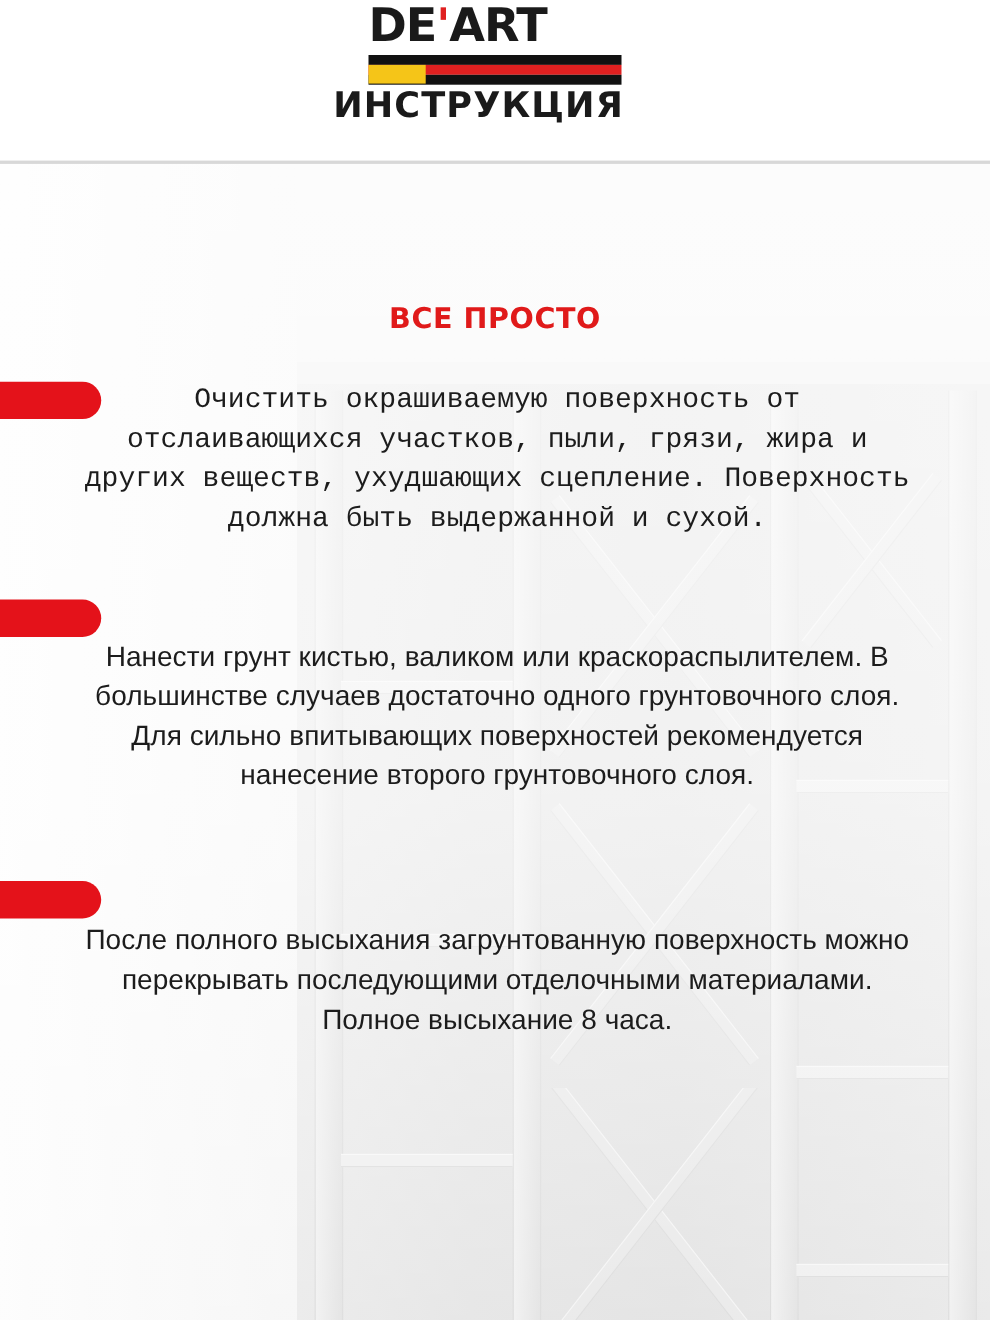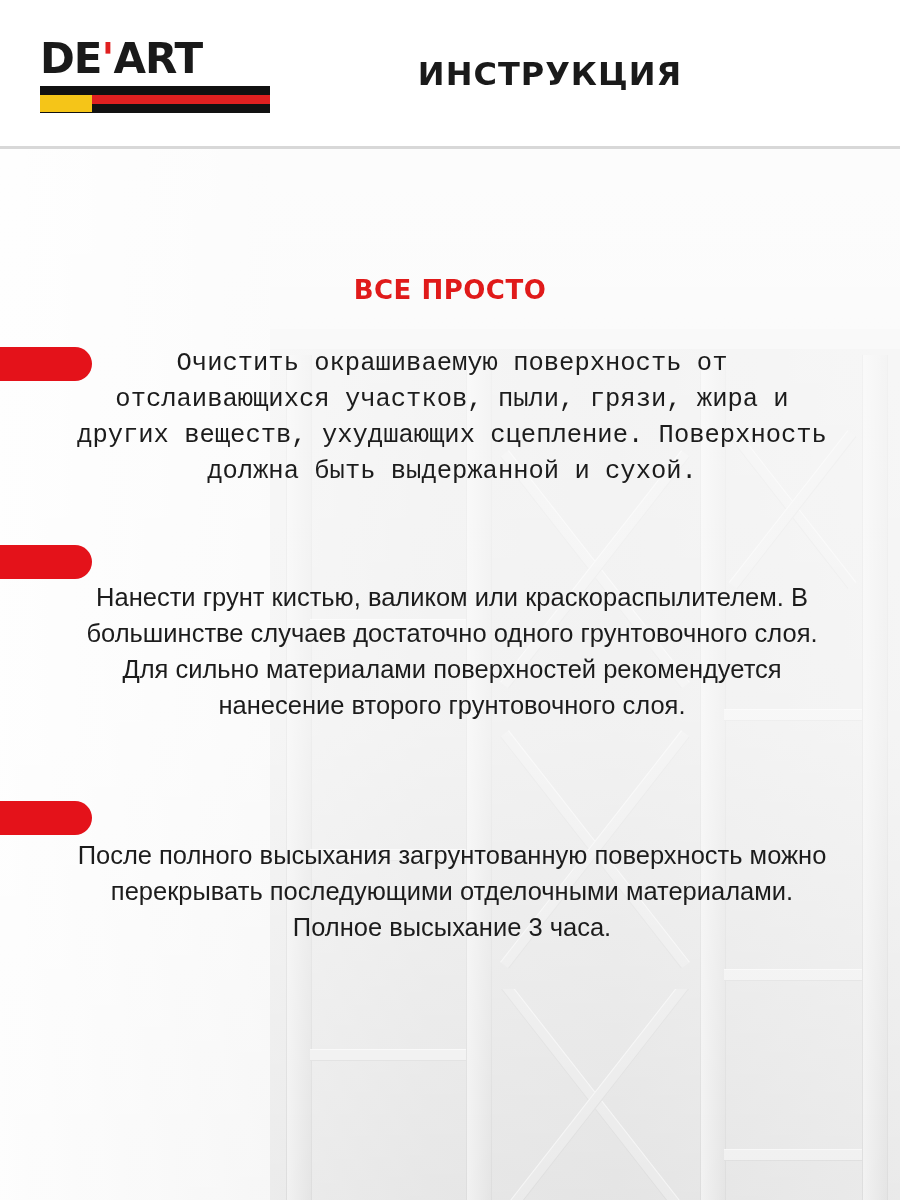--- a/index.html
+++ b/index.html
@@ -28,20 +28,21 @@
     left: 0;
     top: 0;
     width: 900px;
     height: 148px;
     background: #ffffff;
     display: flex;
     align-items: center;
     box-sizing: border-box;
     padding: 0 40px;
     z-index: 5;
+    flex-direction: column;
   }
 
   .logo {
     position: relative;
     width: 230px;
     height: 76px;
     flex: 0 0 auto;
   }
   .logo-word {
     position: absolute;
@@ -295,19 +296,19 @@
   </div>
   <div class="header-rule"></div>
 
   <div class="content">
     <div class="subtitle">ВСЕ ПРОСТО</div>
 
     <div class="bullet-tab tab1"></div>
     <div class="para p1">Очистить окрашиваемую поверхность от отслаивающихся участков, пыли, грязи, жира и других веществ, ухудшающих сцепление. Поверхность должна быть выдержанной и сухой.</div>
 
     <div class="bullet-tab tab2"></div>
-    <div class="para p2">Нанести грунт кистью, валиком или краскораспылителем. В большинстве случаев достаточно одного грунтовочного слоя. Для сильно материалами поверхностей рекомендуется нанесение второго грунтовочного слоя.</div>
+    <div class="para p2">Нанести грунт кистью, валиком или краскораспылителем. В большинстве случаев достаточно одного грунтовочного слоя. Для сильно впитывающих поверхностей рекомендуется нанесение второго грунтовочного слоя.</div>
 
     <div class="bullet-tab tab3"></div>
-    <div class="para p3">После полного высыхания загрунтованную поверхность можно перекрывать последующими отделочными материалами. Полное высыхание 3 часа.</div>
+    <div class="para p3">После полного высыхания загрунтованную поверхность можно перекрывать последующими отделочными материалами. Полное высыхание 8 часа.</div>
   </div>
 
 </div>
 
 </body></html>

